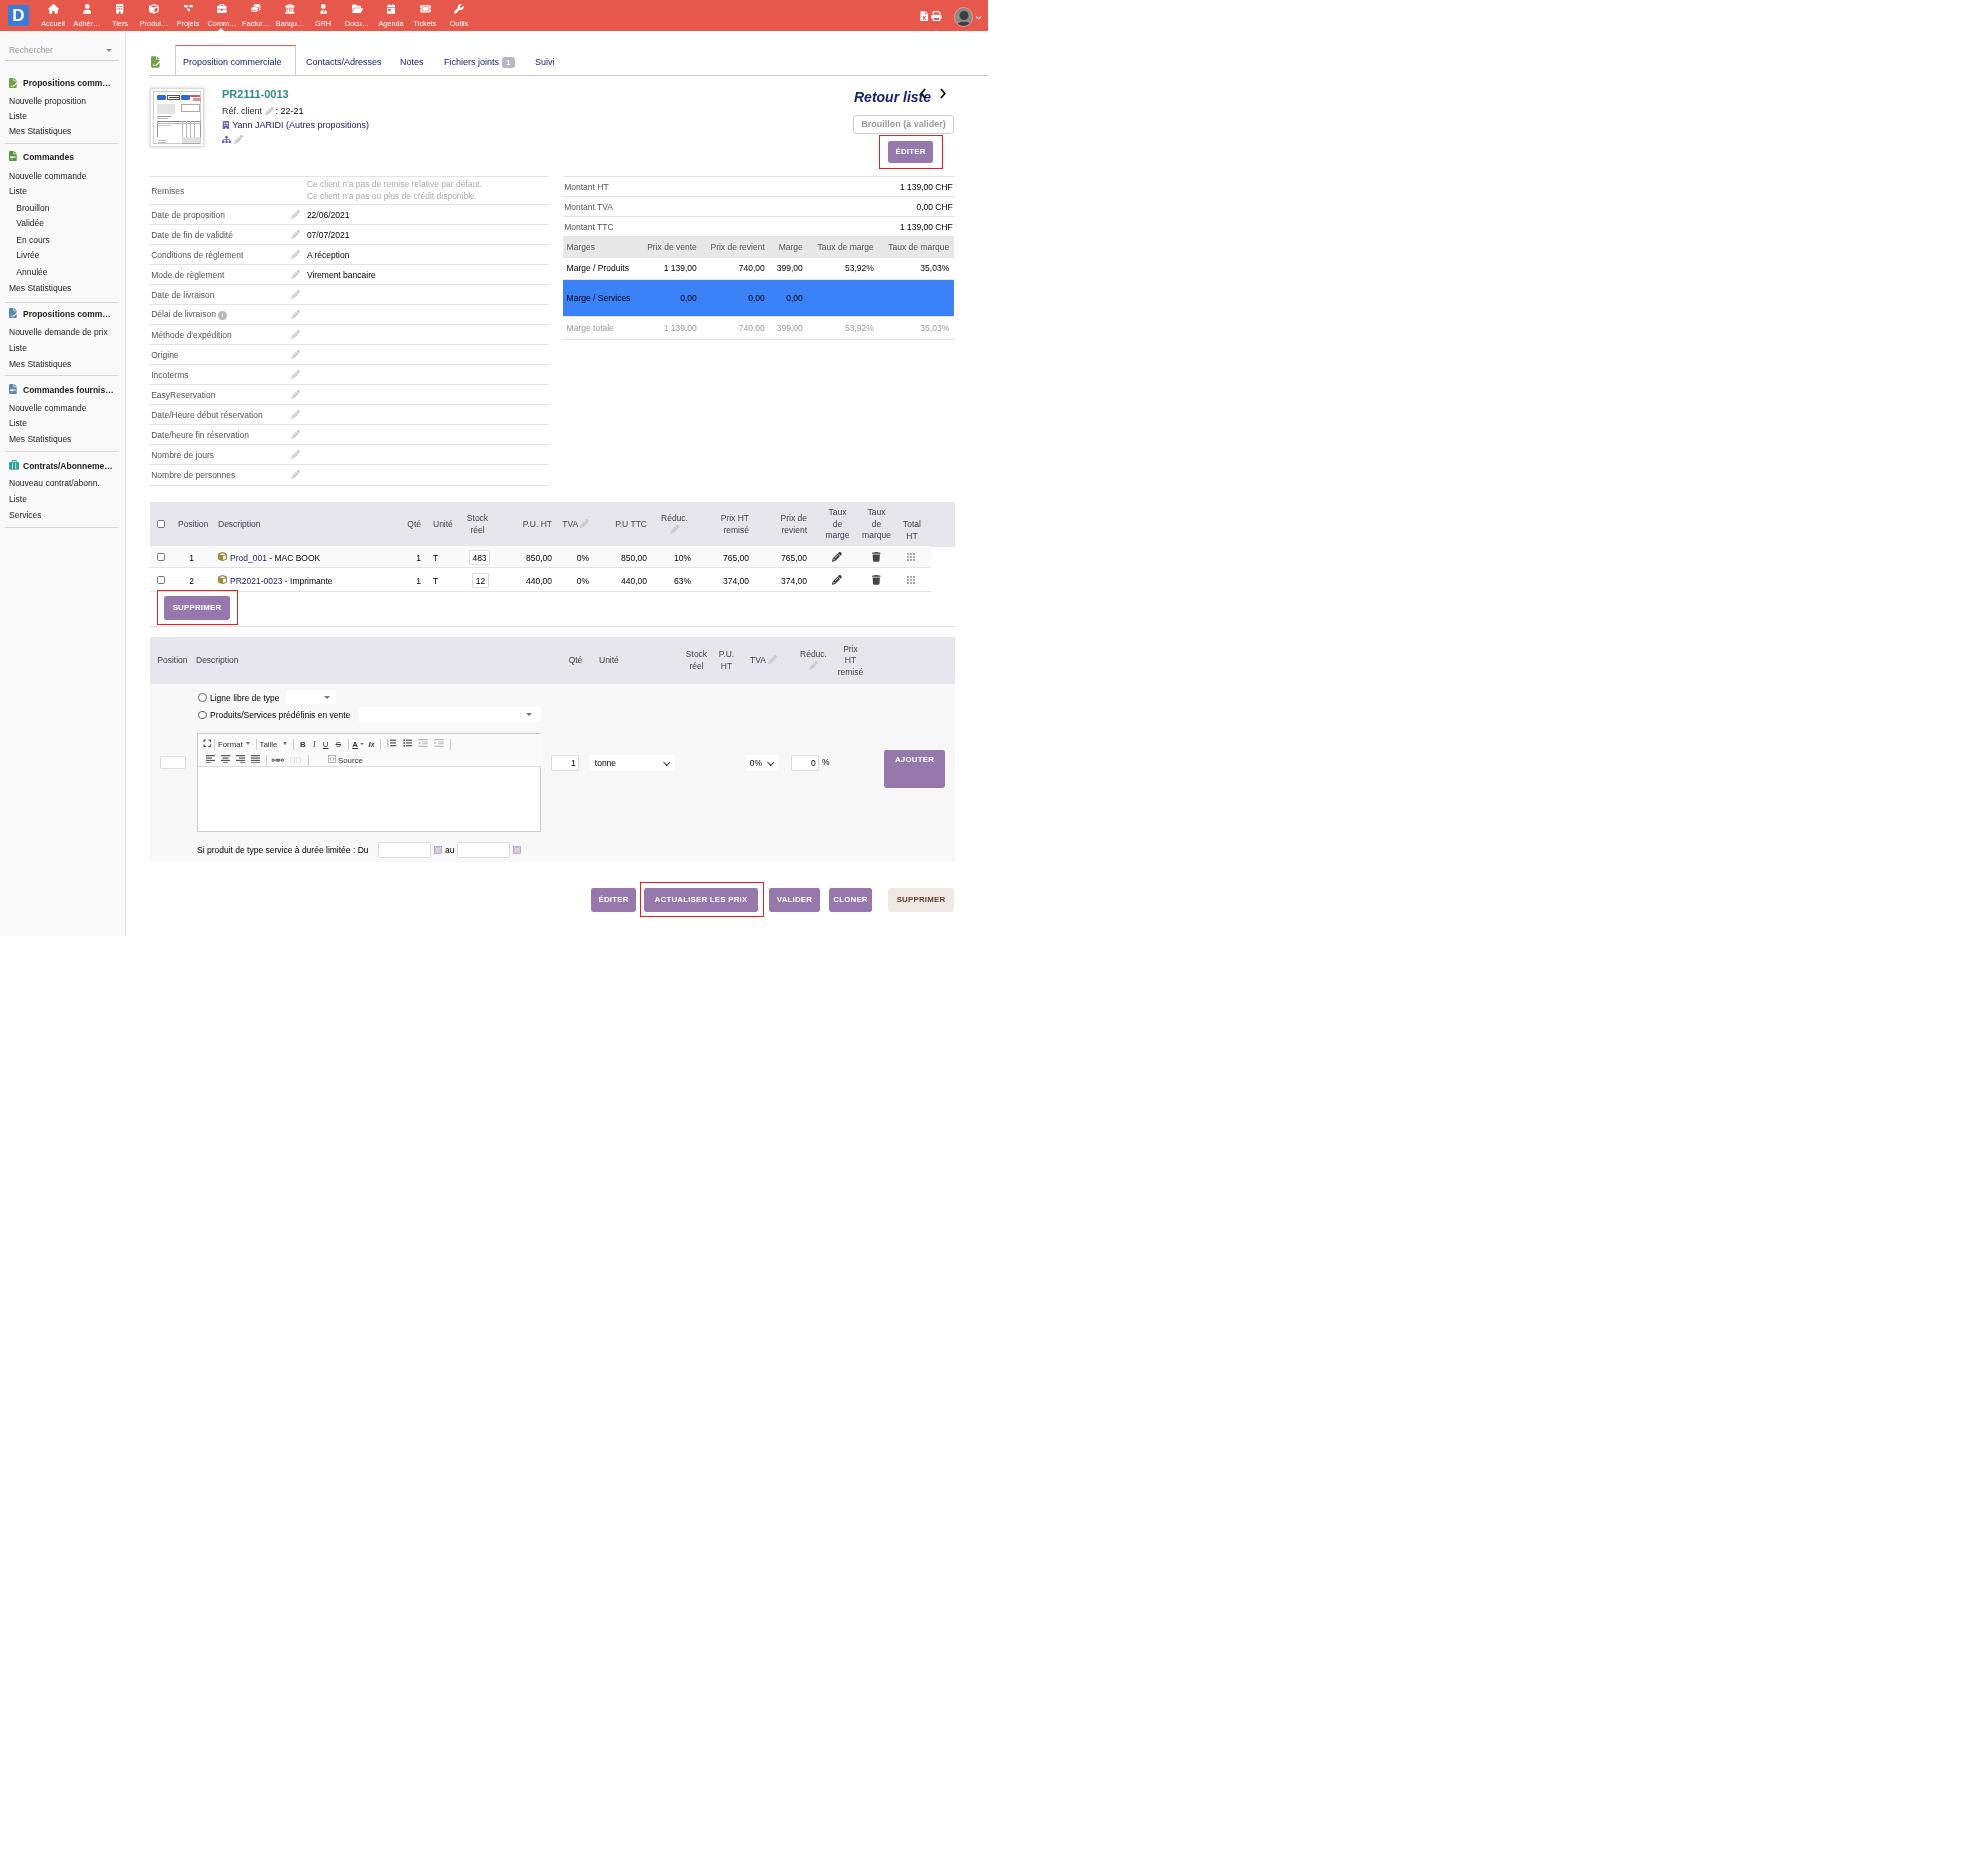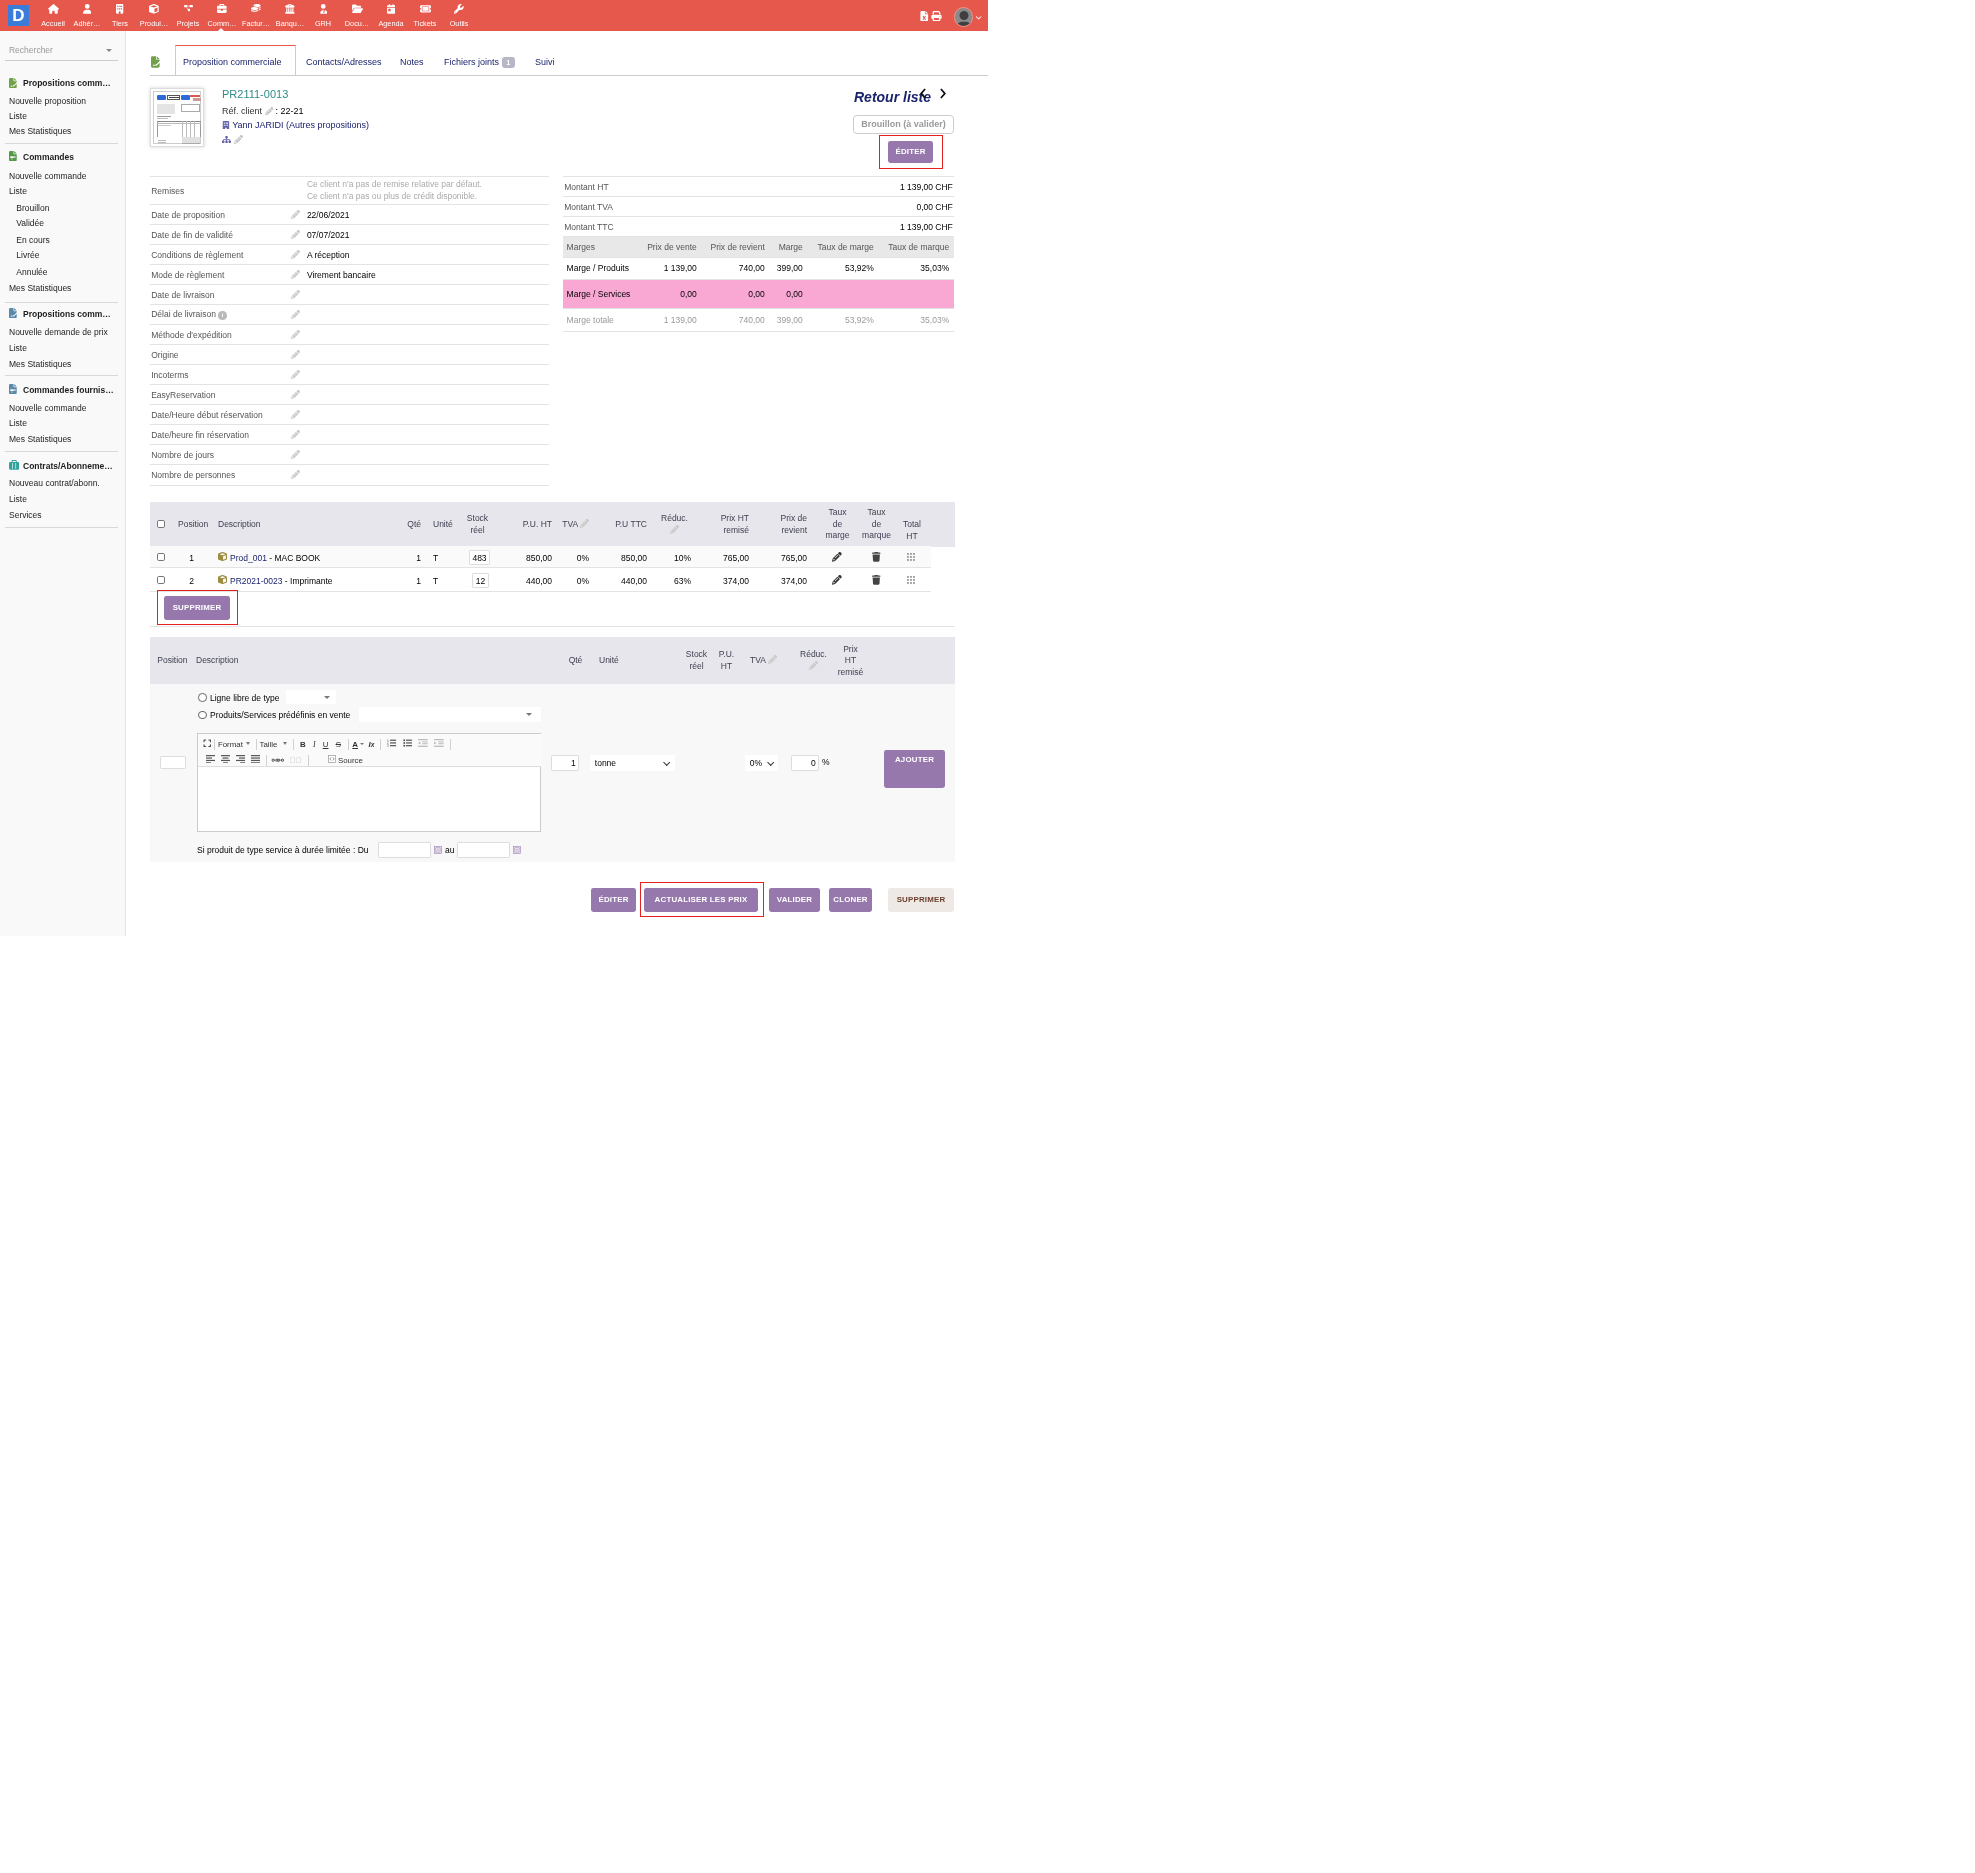--- a/index.html
+++ b/index.html
@@ -28,21 +28,21 @@
 
 
 #tabline { position:absolute; left:150px; top:75px; width:838px; border-top:0.6px solid #ccc; }
 #activetab { position:absolute; left:175px; top:45px; width:121px; height:31px; background:#fff; border:0.6px solid #ccc; border-bottom:none; border-top:1.8px solid #e6574c; }
 .tabtxt { position:absolute; top:57px; font-size:9px; color:#1a236e; white-space:nowrap; }
 #tabicon { position:absolute; left:151px; top:56px; width:11.5px; height:12px; }
 #badge1 { position:absolute; left:502px; top:57px; width:12.7px; height:11px; background:#b6b6c6; border-radius:3px; color:#fff; font-size:7.3px; font-weight:bold; text-align:center; line-height:11px; }
 
 
 #thumb { position:absolute; left:150px; top:88px; width:54px; height:59px; background:#fff; border:0.6px solid #ddd; box-shadow:0 0 3.6px rgba(0,0,0,0.18); }
-#reftitle { position:absolute; left:222px; top:88px; font-size:11px; font-weight:normal; color:#2f8a88; }
+#reftitle { position:absolute; left:222px; top:88px; font-size:11px; font-weight:bold; color:#2f8a88; }
 .trow { position:absolute; left:222px; font-size:9px; color:#333; }
 #retour { position:absolute; top:89px; left:854px; width:100px; font-size:14px; font-weight:bold; color:#1a236e;font-style:italic; }
 .navarrow { position:absolute; top:88px; font-size:10.3px; font-weight:bold; color:#111; }
 #brouillon { position:absolute; left:853px; top:115px; width:101px; height:19px; border:1.2px solid #ccc; border-radius:3.6px; color:#9a9a9a; font-weight:bold; font-size:9px; text-align:center; line-height:16.3px; }
 .redbox { position:absolute; border:1.8px solid #e52020; }
 .pbtn { position:absolute; background:#9678ad; color:#fff; font-weight:bold; font-size:7.9px; text-align:center; border-radius:2.4px; letter-spacing:0.2px; }
 
 
 .ftable { position:absolute; border-collapse:collapse; table-layout:fixed; font-size:8.5px; }
 .ftable td { border-top:0.6px solid #e3e3e3; padding:0 1.2px; vertical-align:middle; }
@@ -426,21 +426,21 @@
         <td class="lbl" style="text-align:right;padding-right:4.8px">Taux de marque</td>
       </tr>
 <tr style="height:22.4px">
         <td style="padding-left:3.6px">Marge / Produits</td>
         <td style="text-align:right">1 139,00</td>
         <td style="text-align:right">740,00</td>
         <td style="text-align:right">399,00</td>
         <td style="text-align:right">53,92%</td>
         <td style="text-align:right;padding-right:4.8px">35,03%</td>
       </tr>
-<tr style="height:29px;background:#f9a8d4">
+<tr style="height:37px;background:#3b82f6">
         <td style="padding-left:3.6px">Marge / Services</td>
         <td style="text-align:right">0,00</td>
         <td style="text-align:right">0,00</td>
         <td style="text-align:right">0,00</td>
         <td></td>
         <td></td>
       </tr>
 <tr style="height:23px;border-bottom:0.6px solid #e3e3e3;color:#999">
         <td style="padding-left:3.6px">Marge totale</td>
         <td style="text-align:right">1 139,00</td>

